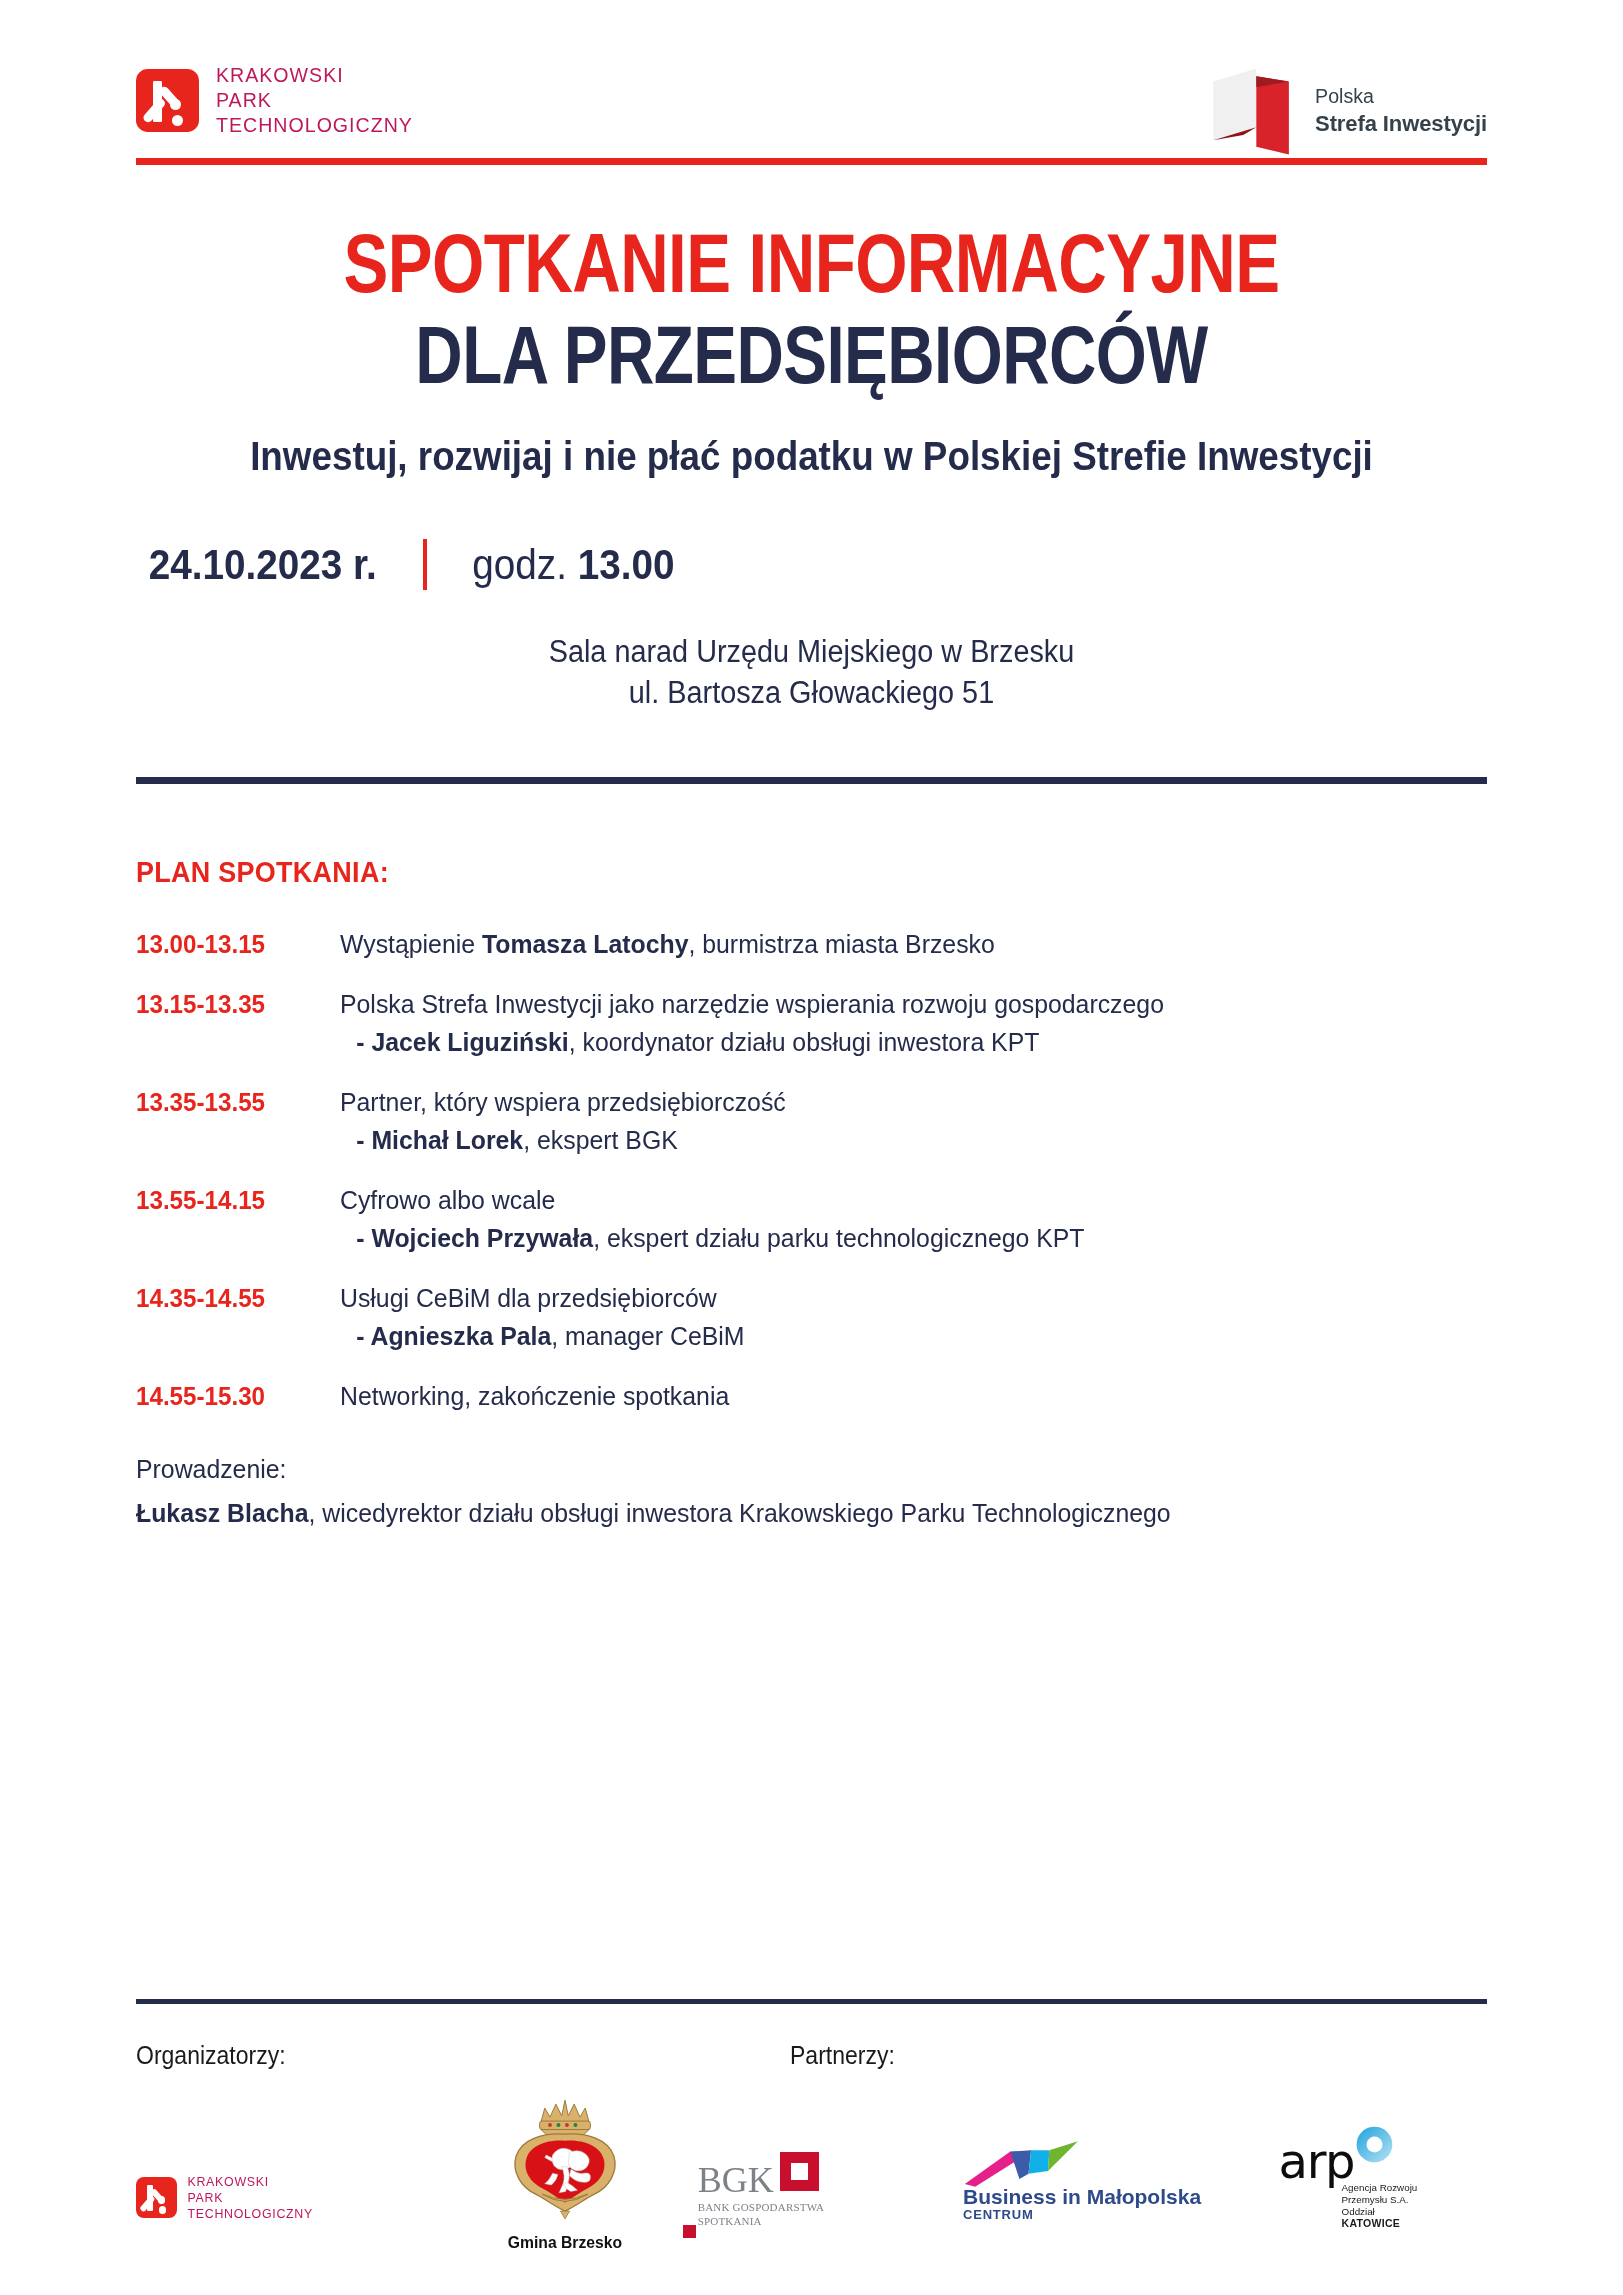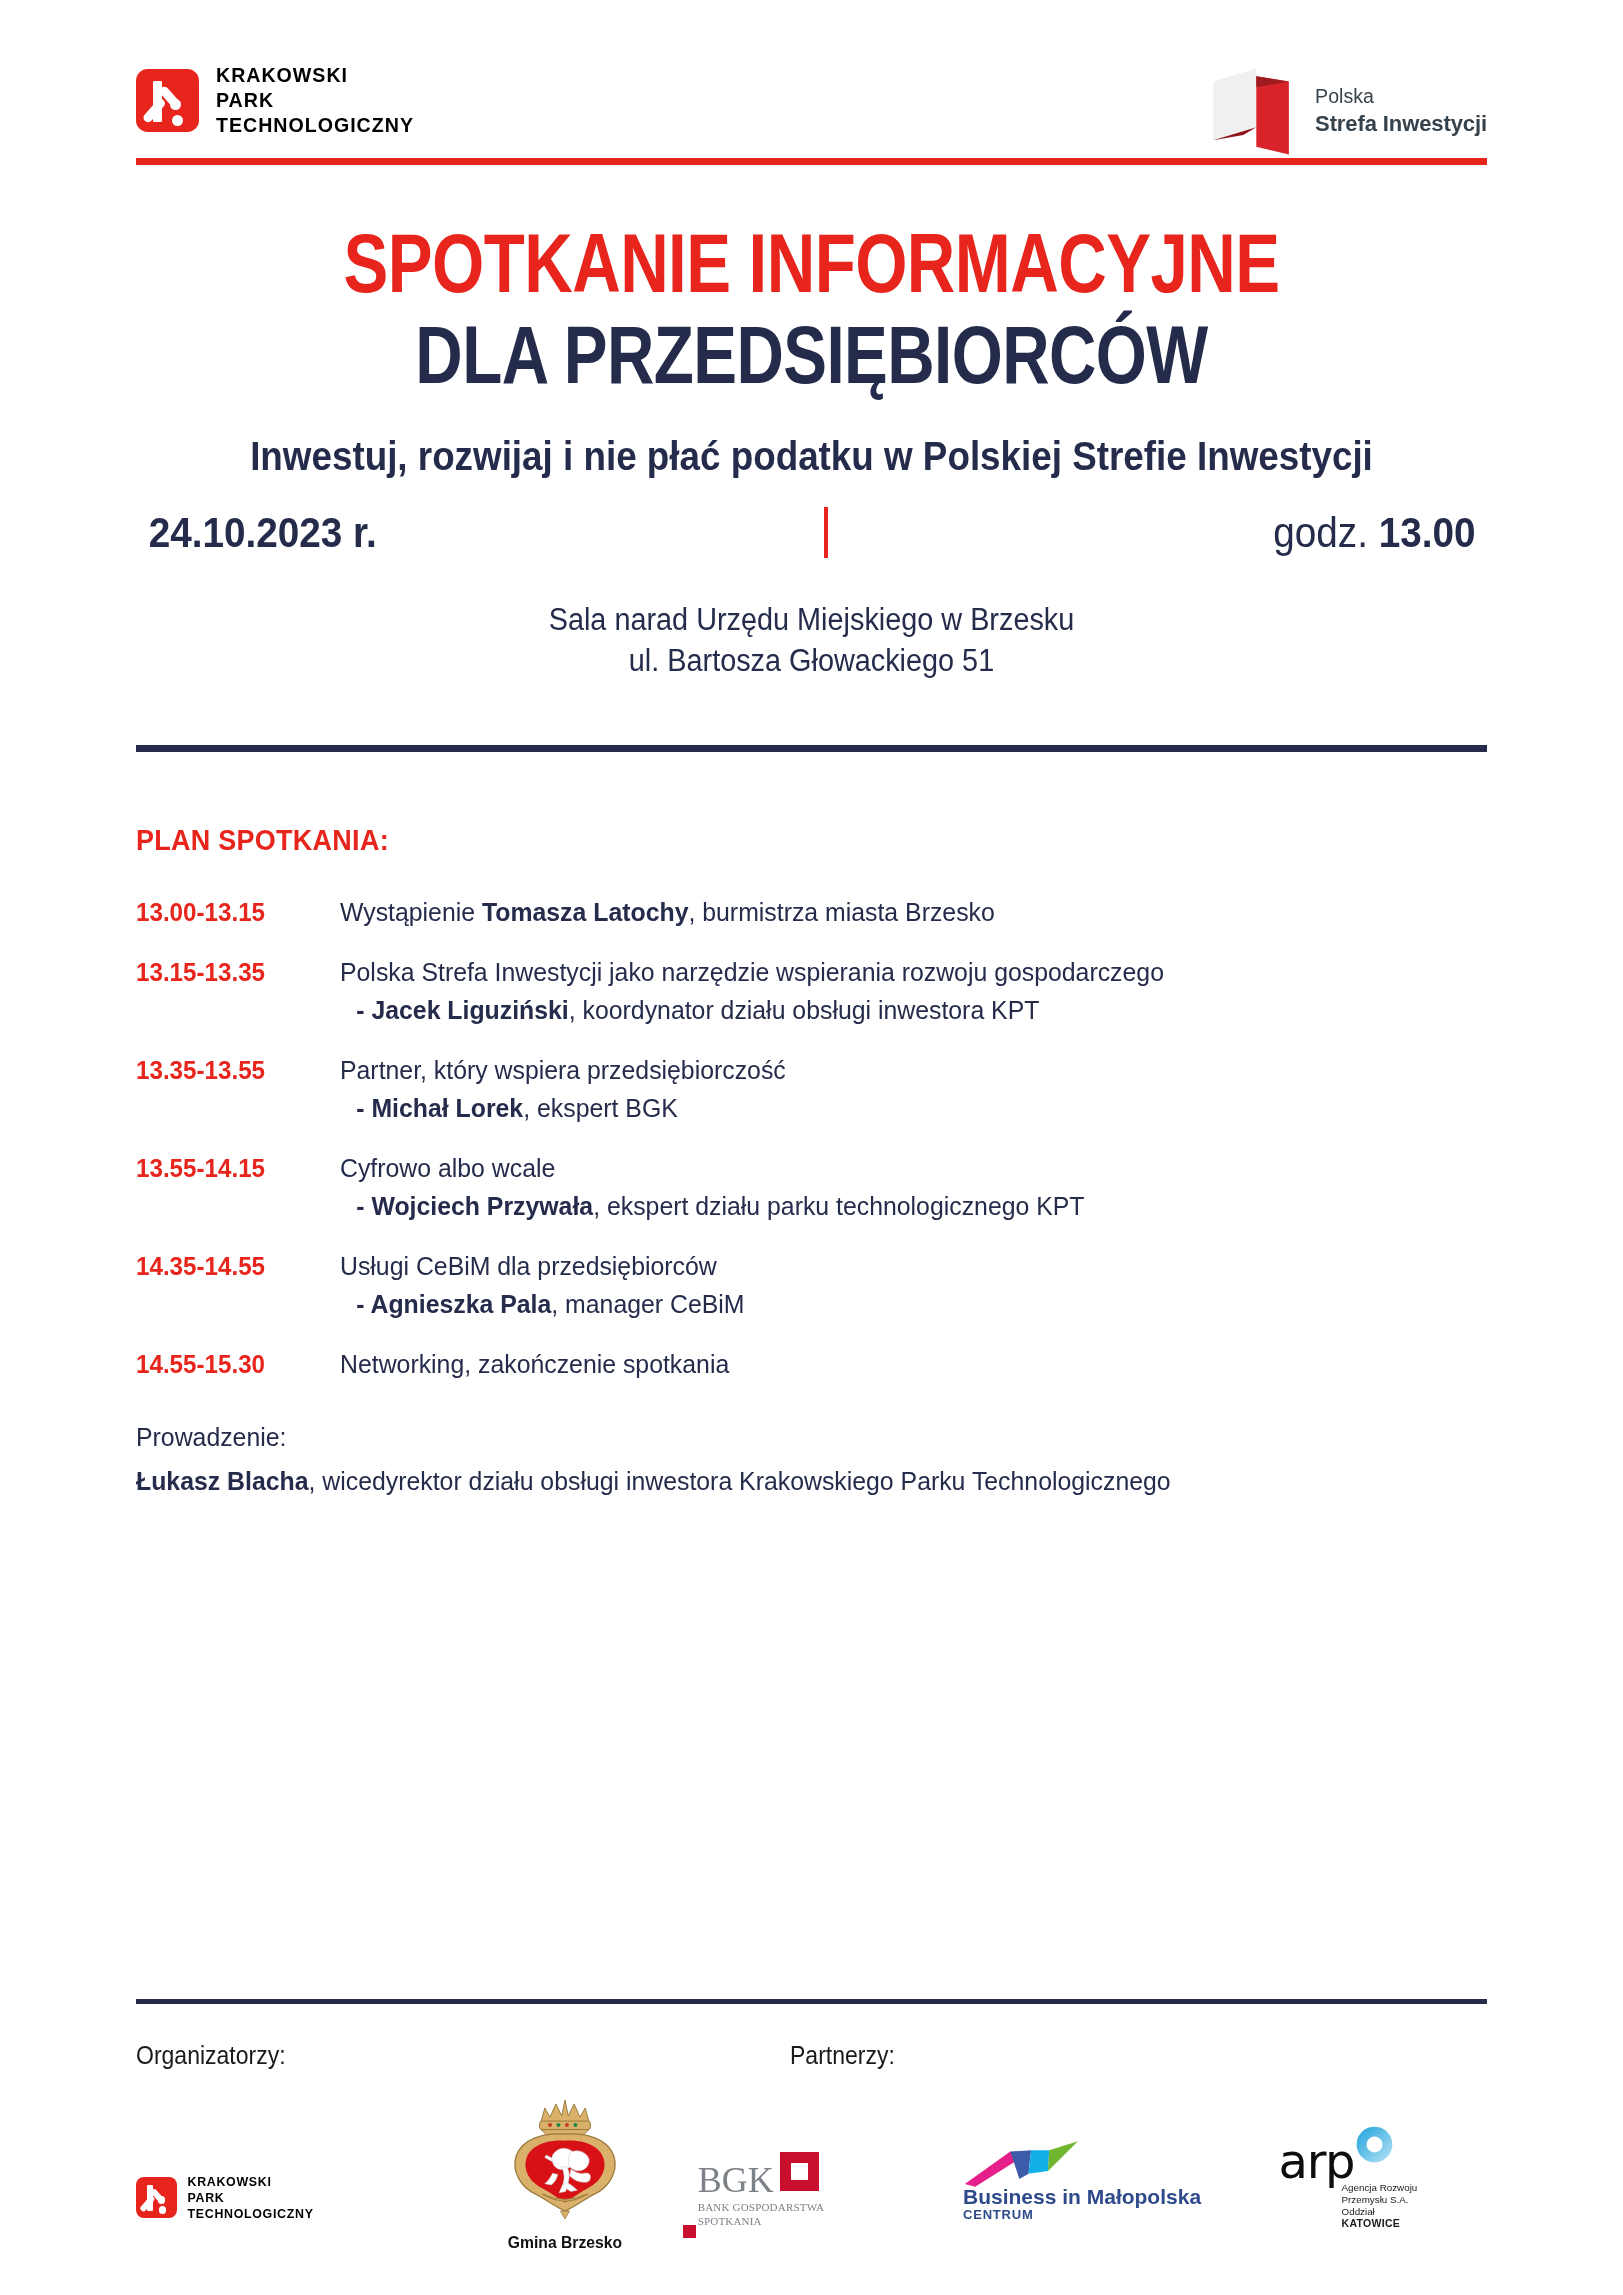--- a/index.html
+++ b/index.html
@@ -57,25 +57,25 @@
   .kpt-mark .k-dot-top {
     position: absolute; left: 34px; top: 30px;
     width: 11px; height: 11px; background: #fff; border-radius: 50%;
   }
   .kpt-mark .k-dot-bot {
     position: absolute; left: 36px; top: 46px;
     width: 11px; height: 11px; background: #fff; border-radius: 50%;
   }
   .kpt-words {
     font-family: "Liberation Sans", sans-serif;
-    font-weight: 700;
+    font-weight: 400;
     font-size: 19.6px;
     line-height: 1.28;
     letter-spacing: 1px;
-    color: #000000;
+    color: #be185d;
     white-space: nowrap;
   }
 
   
   .psi-logo { display: flex; align-items: center; gap: 17px; padding-top: 3.9px; }
   .psi-flag { position: relative; width: 86px; height: 89px; flex: none; }
   .psi-words {
     color: #36424B;
     line-height: 1.3;
     white-space: nowrap;
@@ -114,23 +114,23 @@
   .subtitle {
     margin-top: 37px;
     font-size: 40px;
     font-weight: 700;
     color: #252B4A;
     transform: scaleX(0.92);
     white-space: nowrap;
   }
 
   .datetime {
-    margin-top: 28px;
+    margin-top: 60px;
     display: flex;
-    justify-content: space-between;
+    justify-content: flex-start;
     align-items: center;
     gap: 34px;
     color: #252B4A;
   }
   .dt-date { font-size: 43px; font-weight: 700; transform: scaleX(0.9); }
   .dt-div { width: 3.3px; height: 51px; background: #E8251C; }
   .dt-time { font-size: 43px; font-weight: 400; transform: scaleX(0.9); }
   .dt-time b { font-weight: 700; }
 
   .venue {

